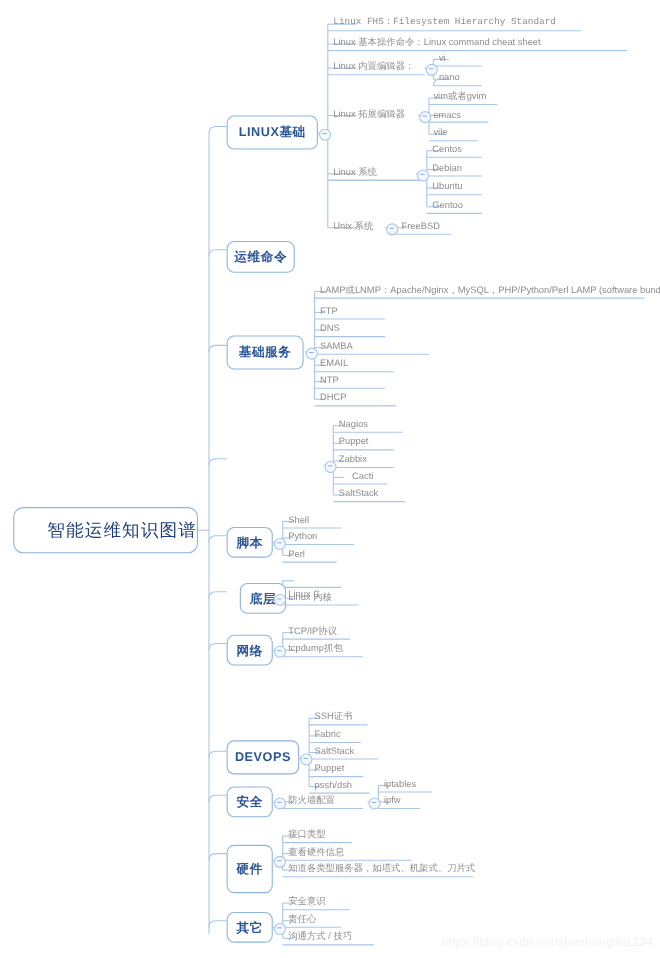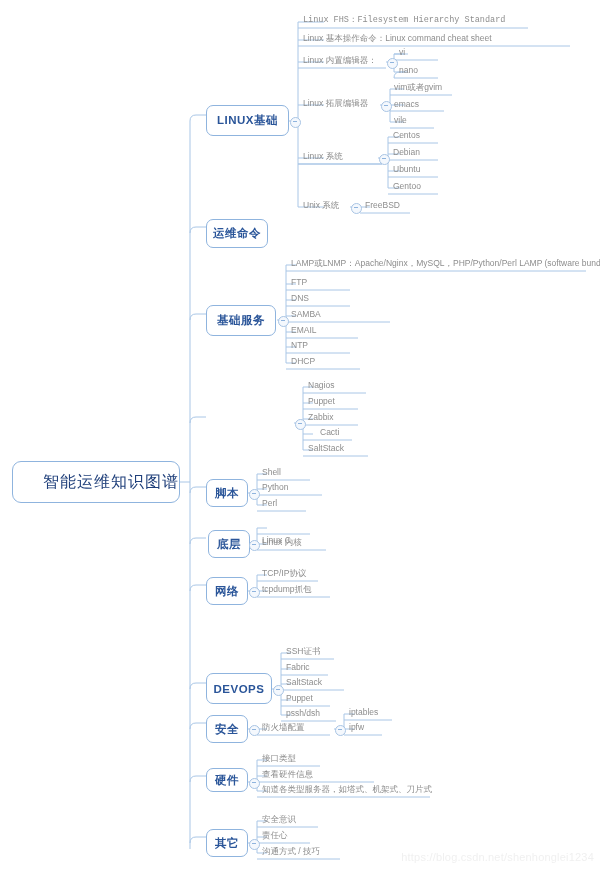--- a/index.html
+++ b/index.html
@@ -261,41 +261,41 @@
   </div>
   <div class="toggle" style="left:278px;top:316px;"></div>
 
   <div class="toggle" style="left:295px;top:419px;"></div>
 
   <div class="branch-node" style="left:206px;top:479px;width:42px;height:28px;">
     <span>脚本</span>
   </div>
   <div class="toggle" style="left:249px;top:489px;"></div>
 
-  <div class="branch-node" style="left:208px;top:530px;width:42px;height:28px;">
+  <div class="branch-node" style="left:218px;top:530px;width:42px;height:28px;">
     <span>底层</span>
   </div>
   <div class="toggle" style="left:249px;top:540px;"></div>
 
   <div class="branch-node" style="left:206px;top:577px;width:42px;height:28px;">
     <span>网络</span>
   </div>
   <div class="toggle" style="left:249px;top:587px;"></div>
 
   <div class="branch-node" style="left:206px;top:673px;width:66px;height:31px;">
     <span>DEVOPS</span>
   </div>
   <div class="toggle" style="left:273px;top:685px;"></div>
 
   <div class="branch-node" style="left:206px;top:715px;width:42px;height:28px;">
     <span>安全</span>
   </div>
   <div class="toggle" style="left:249px;top:725px;"></div>
 
-  <div class="branch-node" style="left:206px;top:768px;width:42px;height:24px;font-family:Liberation Mono, monospace;">
+  <div class="branch-node" style="left:206px;top:768px;width:42px;height:44px;font-family:Liberation Mono, monospace;">
     <span>硬件</span>
   </div>
   <div class="toggle" style="left:249px;top:778px;"></div>
 
   <div class="branch-node" style="left:206px;top:829px;width:42px;height:28px;">
     <span>其它</span>
   </div>
   <div class="toggle" style="left:249px;top:839px;"></div>
 
   <div class="leaf" style="left:303px;top:15px;font-family:Liberation Mono, monospace;">Linux FHS：Filesystem Hierarchy Standard</div>

